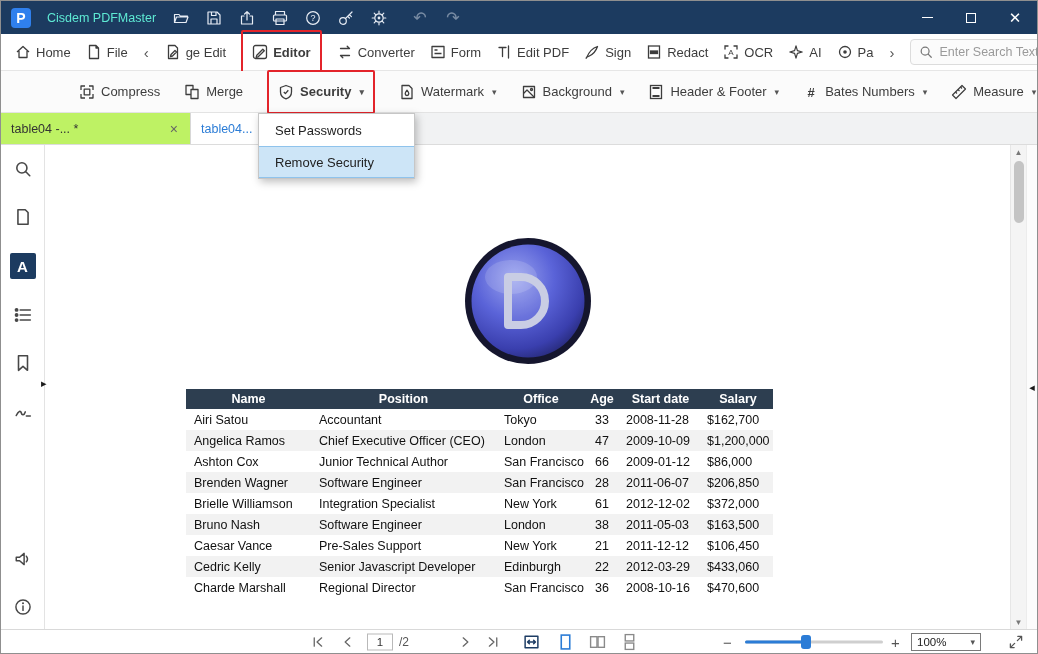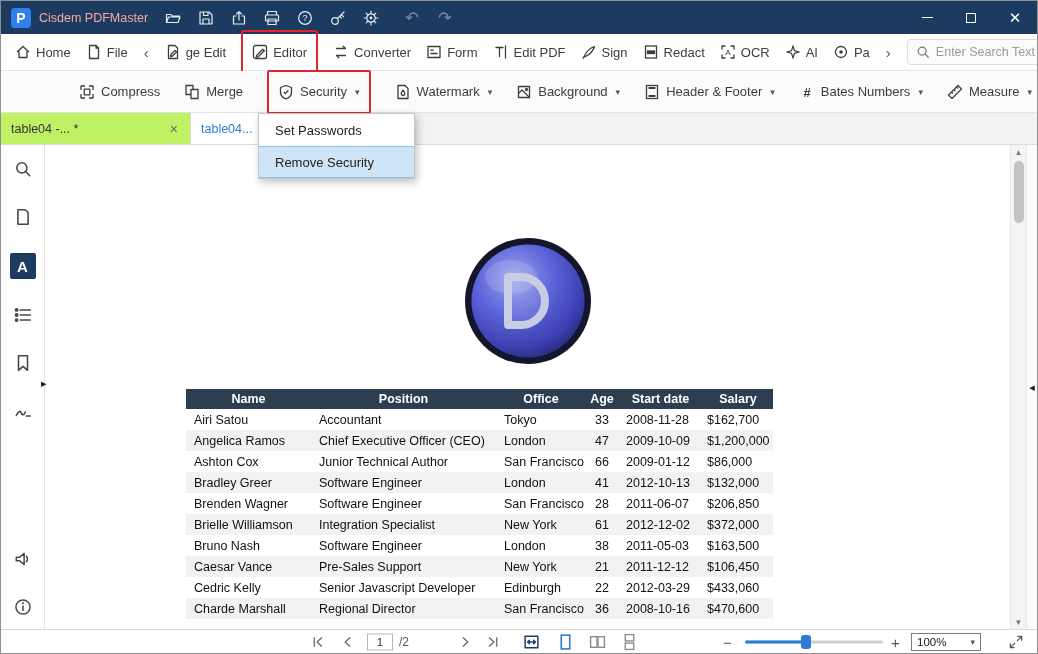--- a/index.html
+++ b/index.html
@@ -3,37 +3,37 @@
 <meta charset="utf-8">
 <style>
   * { box-sizing: border-box; margin: 0; padding: 0; }
   html,body { width:1038px; height:654px; }
   body { font-family: "Liberation Sans", sans-serif; background:#fff; }
   .app { width:1038px; height:654px; border:1px solid #8f8f8f; display:flex; flex-direction:column; position:relative; overflow:hidden; background:#fff; }
 
   
   .titlebar { height:33px; background:var(--titlebar-bg,#1c3b60); display:flex; align-items:center; color:#fff; flex:0 0 33px; }
   .app-logo { width:20px; height:20px; margin-left:10px; border-radius:4px; background:#2f80ed; color:#fff; font-weight:bold; font-size:14px; display:flex; align-items:center; justify-content:center; }
-  .tb-title { font-size:12.5px; margin-left:8px; color:#fca5a5; }
+  .tb-title { font-size:12.5px; margin-left:16px; color:#5eead4; }
   .tb-icons { display:flex; align-items:center; margin-left:16px; gap:15px; }
   .tb-btn { background:none; border:none; color:#e8edf5; width:18px; height:18px; display:flex; align-items:center; justify-content:center; cursor:pointer; padding:0; }
   .tb-btn.dim { opacity:.45; }
   .tb-undo { font-size:16px; line-height:1; color:#e8edf5; }
   .win-controls { margin-left:auto; display:flex; height:33px; }
   .win-btn { width:44px; height:33px; display:flex; align-items:center; justify-content:center; color:#fff; cursor:pointer; }
   .min-glyph { width:11px; height:1px; background:#fff; display:block; }
   .max-glyph { width:10px; height:10px; border:1px solid #fff; display:block; }
   .close-glyph { font-size:15px; line-height:1; }
 
   
   .menubar { height:37px; background:#fff; border-bottom:1px solid #e6e6e6; display:flex; align-items:center; padding:0 10px 0 14px; gap:15px; flex:0 0 37px; }
   .mb-item { display:flex; align-items:center; gap:5px; font-size:13px; color:#3d3d3d; cursor:pointer; white-space:nowrap; }
   .mb-item svg, .tool-item svg { flex:0 0 auto; }
   .mb-chevron { font-size:15px; color:#555; cursor:pointer; padding:0 1px; }
-  .red-box { border:2px solid var(--accent-red,#e3242b); padding:12px 9px; border-radius:2px; }
+  .red-box { border:2px solid var(--accent-red,#e3242b); padding:12px 9px; border-radius:2px;font-weight:bold; }
   .search-box { margin-left:auto; width:164px; height:26px; border:1px solid #dcdcdc; border-radius:4px; background:#fbfbfb; display:flex; align-items:center; padding:0 8px; gap:6px; }
   .search-box input { border:none; background:transparent; outline:none; font-size:12.5px; color:#444; width:120px; font-family:"Liberation Sans",sans-serif; }
   .search-box input::placeholder { color:#9a9a9a; }
 
   
   .toolbar { height:42px; background:#fbfbfb; border-bottom:1px solid #e3e3e3; display:flex; align-items:center; padding-left:78px; padding-right:16px; column-gap:24px; flex:0 0 42px; }
   .tool-item { display:flex; align-items:center; gap:6px; font-size:13px; color:#3d3d3d; cursor:pointer; white-space:nowrap; }
   .caret { font-size:9px; color:#555; margin-left:2px; }
 
   
@@ -433,28 +433,20 @@
           </tr>
             <tr>
             <td>Ashton Cox</td>
             <td>Junior Technical Author</td>
             <td>San Francisco</td>
             <td>66</td>
             <td>2009-01-12</td>
             <td>$86,000</td>
           </tr>
             <tr>
-            <td>Bradley Greer</td>
-            <td>Software Engineer</td>
-            <td>London</td>
-            <td>41</td>
-            <td>2012-10-13</td>
-            <td>$132,000</td>
-          </tr>
-            <tr>
             <td>Brenden Wagner</td>
             <td>Software Engineer</td>
             <td>San Francisco</td>
             <td>28</td>
             <td>2011-06-07</td>
             <td>$206,850</td>
           </tr>
             <tr>
             <td>Brielle Williamson</td>
             <td>Integration Specialist</td>

